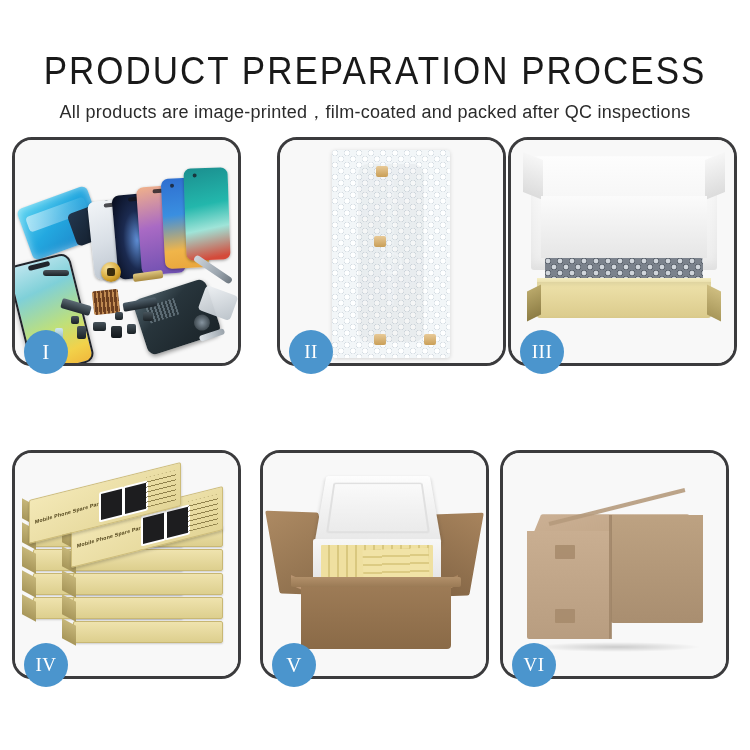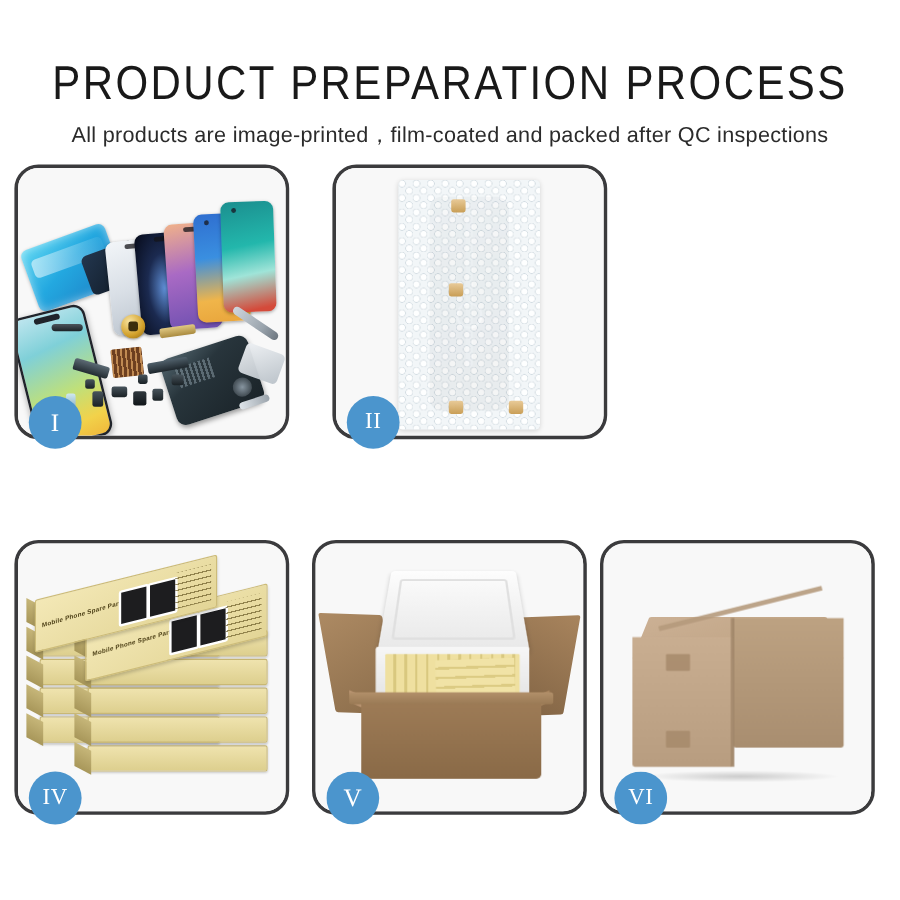--- a/index.html
+++ b/index.html
@@ -642,20 +642,30 @@
           <div class="bw-bubbles"></div>
           <div class="bw-tape t1"></div>
           <div class="bw-tape t2"></div>
           <div class="bw-tape t3"></div>
           <div class="bw-tape t4"></div>
         </div>
       </div>
       <div class="badge wide">II</div>
     </div>
 
+    <div class="panel p3">
+      <div class="clip">
+        <div class="p3-lid"></div>
+        <div class="p3-innerwall"></div>
+        <div class="p3-bubble"></div>
+        <div class="p3-rim"></div>
+        <div class="p3-front"></div>
+      </div>
+      <div class="badge wide">III</div>
+    </div>
 
     <div class="panel p4">
       <div class="clip">
         <div class="stack">
           <div class="sbox lc5">
               <span class="side"></span>
             </div>
           <div class="sbox lc4">
               <span class="side"></span>
             </div>

